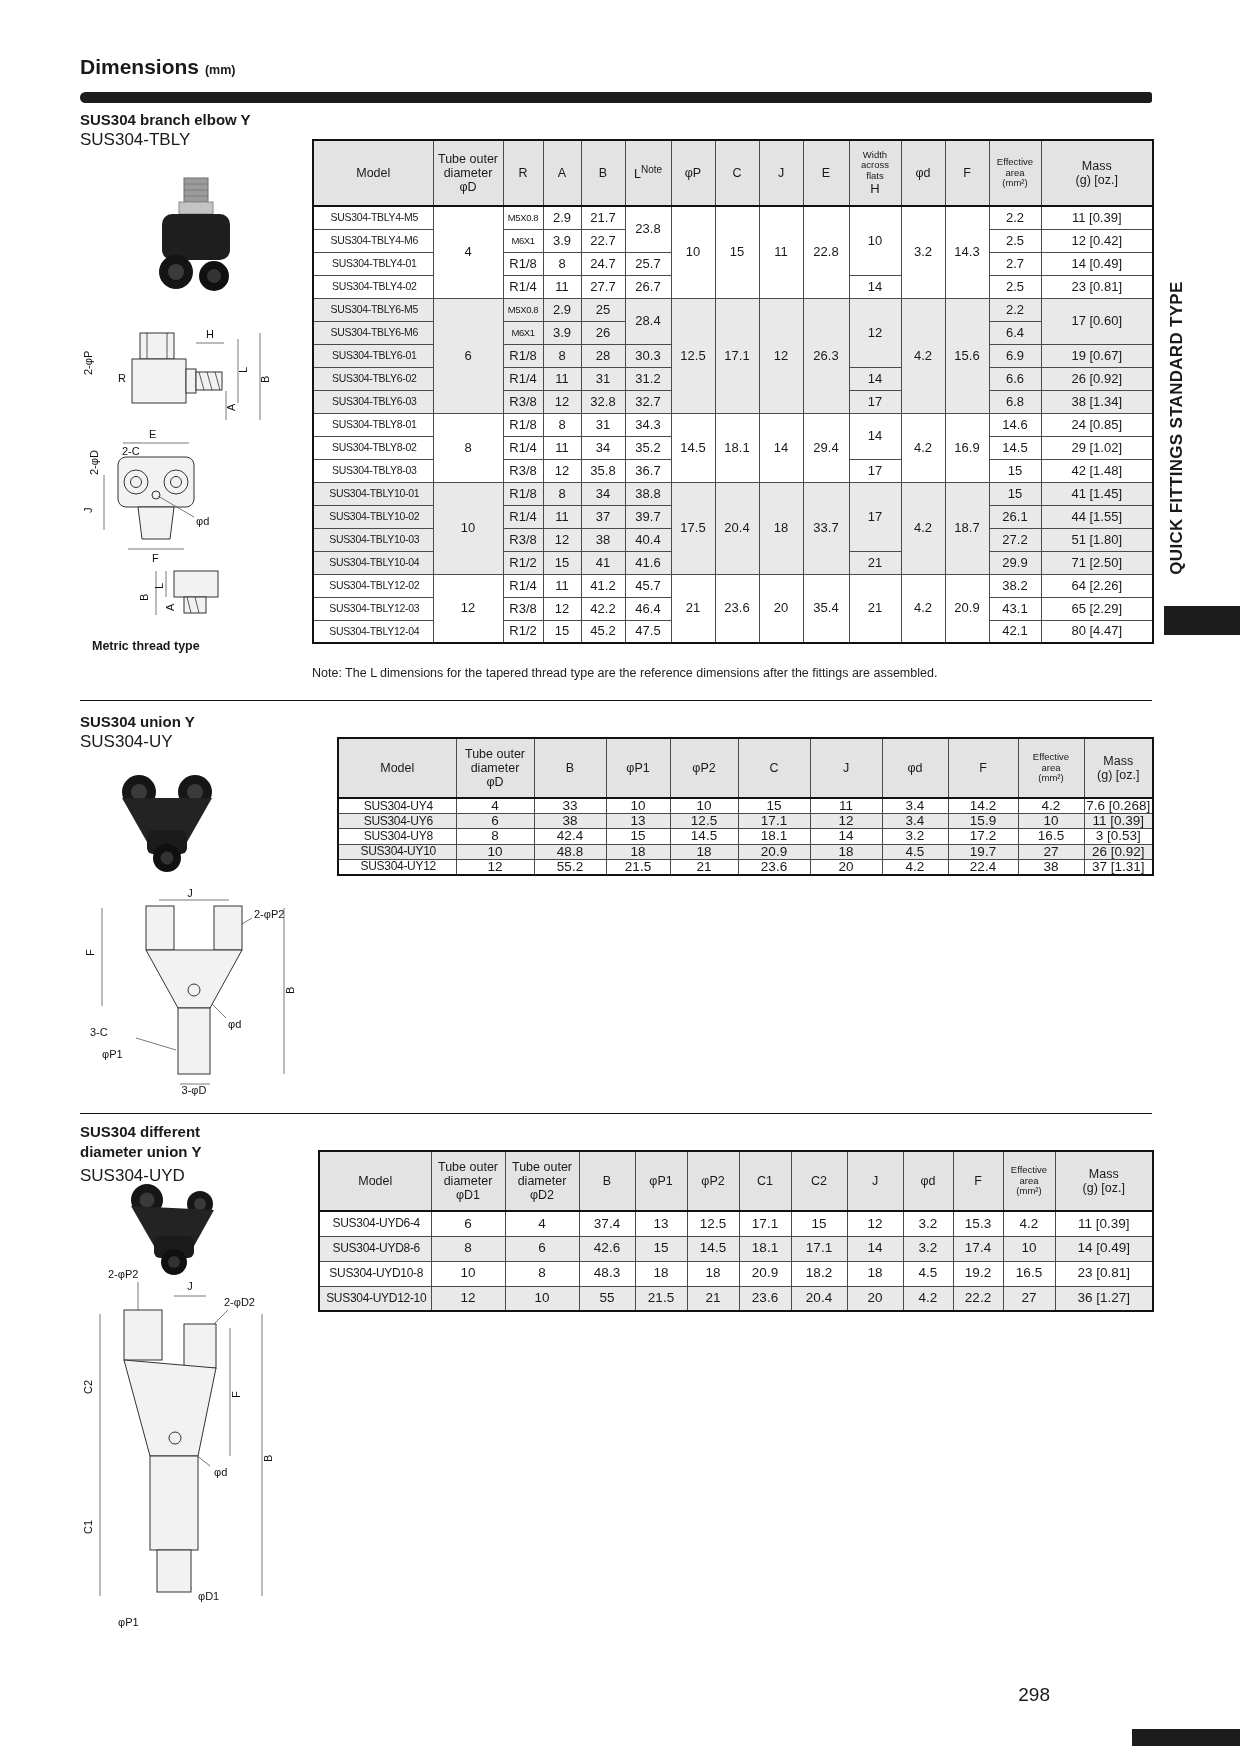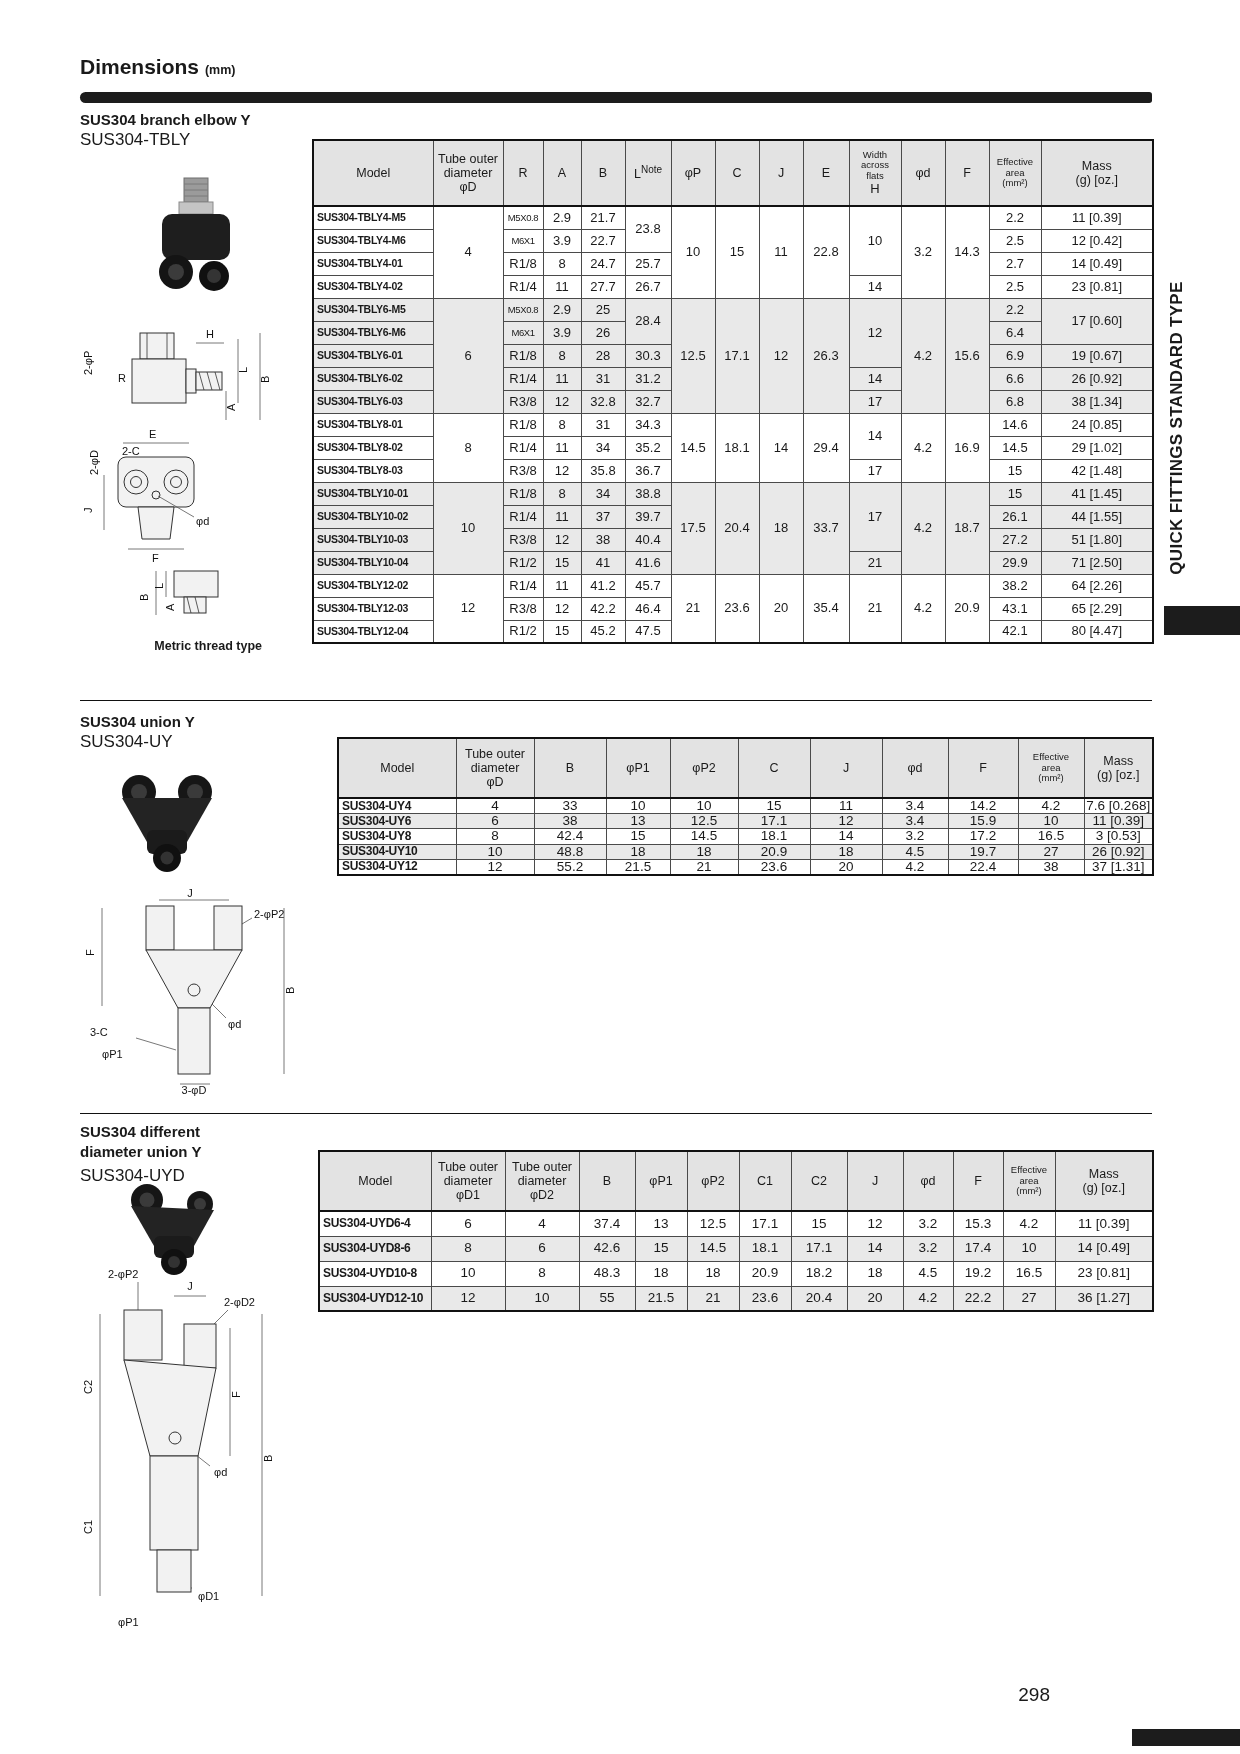--- a/index.html
+++ b/index.html
@@ -8,31 +8,31 @@
   .page{position:relative;width:1240px;height:1754px;background:#fff;overflow:hidden}
 
   .title{position:absolute;left:80px;top:55px;font-size:21px;font-weight:bold}
   .title .unit{font-size:12.5px;font-weight:bold}
   .black-bar{position:absolute;left:80px;top:92px;width:1072px;height:11px;background:#1c1c1c;border-radius:6px 3px 3px 6px}
 
   .sec-head{position:absolute;left:80px;font-size:15px;font-weight:bold;white-space:pre-line;line-height:1.35}
   .sec-model{position:absolute;left:80px;font-size:17px;font-weight:normal}
   .note{position:absolute;left:312px;top:666px;width:840px;font-size:12.5px;color:#222}
   .hr{position:absolute;left:80px;width:1072px;height:0;border-top:1.5px solid #111}
-  .caption{position:absolute;left:92px;top:639px;width:170px;text-align:right;font-size:12.5px;font-weight:bold}
+  .caption{position:absolute;left:92px;top:639px;width:170px;text-align:left;font-size:12.5px;font-weight:bold}
 
   table{position:absolute;border-collapse:collapse;table-layout:fixed;background:#fff;border:2px solid #111}
   th,td{border:1px solid #4a4a4a;text-align:center;vertical-align:middle;padding:0 1px;overflow:hidden}
   thead th{background:#e3e3e3;font-weight:normal;white-space:pre-line;font-size:12.5px;line-height:1.12;border-bottom:2px solid #111}
   thead th.sm{font-size:9.5px}
   thead th .big{font-size:13px}
   sup{font-size:10px;vertical-align:super}
   td{font-size:13px;line-height:1.05}
   tr.g td{background:#e9e9e9}
-  td.model{font-size:10.5px;font-weight:bold;text-align:left;padding-left:3px;letter-spacing:-0.3px;white-space:nowrap}
+  td.model{font-size:10.5px;font-weight:normal;text-align:center;padding-left:3px;letter-spacing:-0.3px;white-space:nowrap}
   td.thread{font-size:9.5px;letter-spacing:-0.4px}
   .t1{left:312px;top:139px;width:840px}
   .t1 thead th{height:66px}
   .t1 td{height:23px}
   .t2{left:337px;top:737px;width:815px}
   .t2 thead th{height:60px}
   .t2 td{height:14px;font-size:13.5px}
   .t3{left:318px;top:1150px;width:834px}
   .t3 thead th{height:60px}
   .t3 td{height:25px;font-size:13.5px}
@@ -387,20 +387,21 @@
           <td class="model"><span>SUS304-TBLY12-04</span></td>
           <td><span>R1/2</span></td>
           <td><span>15</span></td>
           <td><span>45.2</span></td>
           <td><span>47.5</span></td>
           <td><span>42.1</span></td>
           <td><span>80 [4.47]</span></td>
         </tr>
       </tbody>
     </table>
+  <div class="note">Note: The L dimensions for the tapered thread type are the reference dimensions after the fittings are assembled.</div>
 
   <div class="hr" style="top:700px"></div>
 
   <div class="sec-head" style="top:712px">SUS304 union Y</div>
   <div class="sec-model" style="top:732px">SUS304-UY</div>
 
   <svg class="photo" style="left:92px;top:770px;width:150px;height:102px" viewBox="0 0 150 102">
     <circle cx="47" cy="22" r="17" fill="#161616"></circle>
       <circle cx="47" cy="22" r="8" fill="#3a3a3a"></circle>
     <circle cx="103" cy="22" r="17" fill="#161616"></circle>

